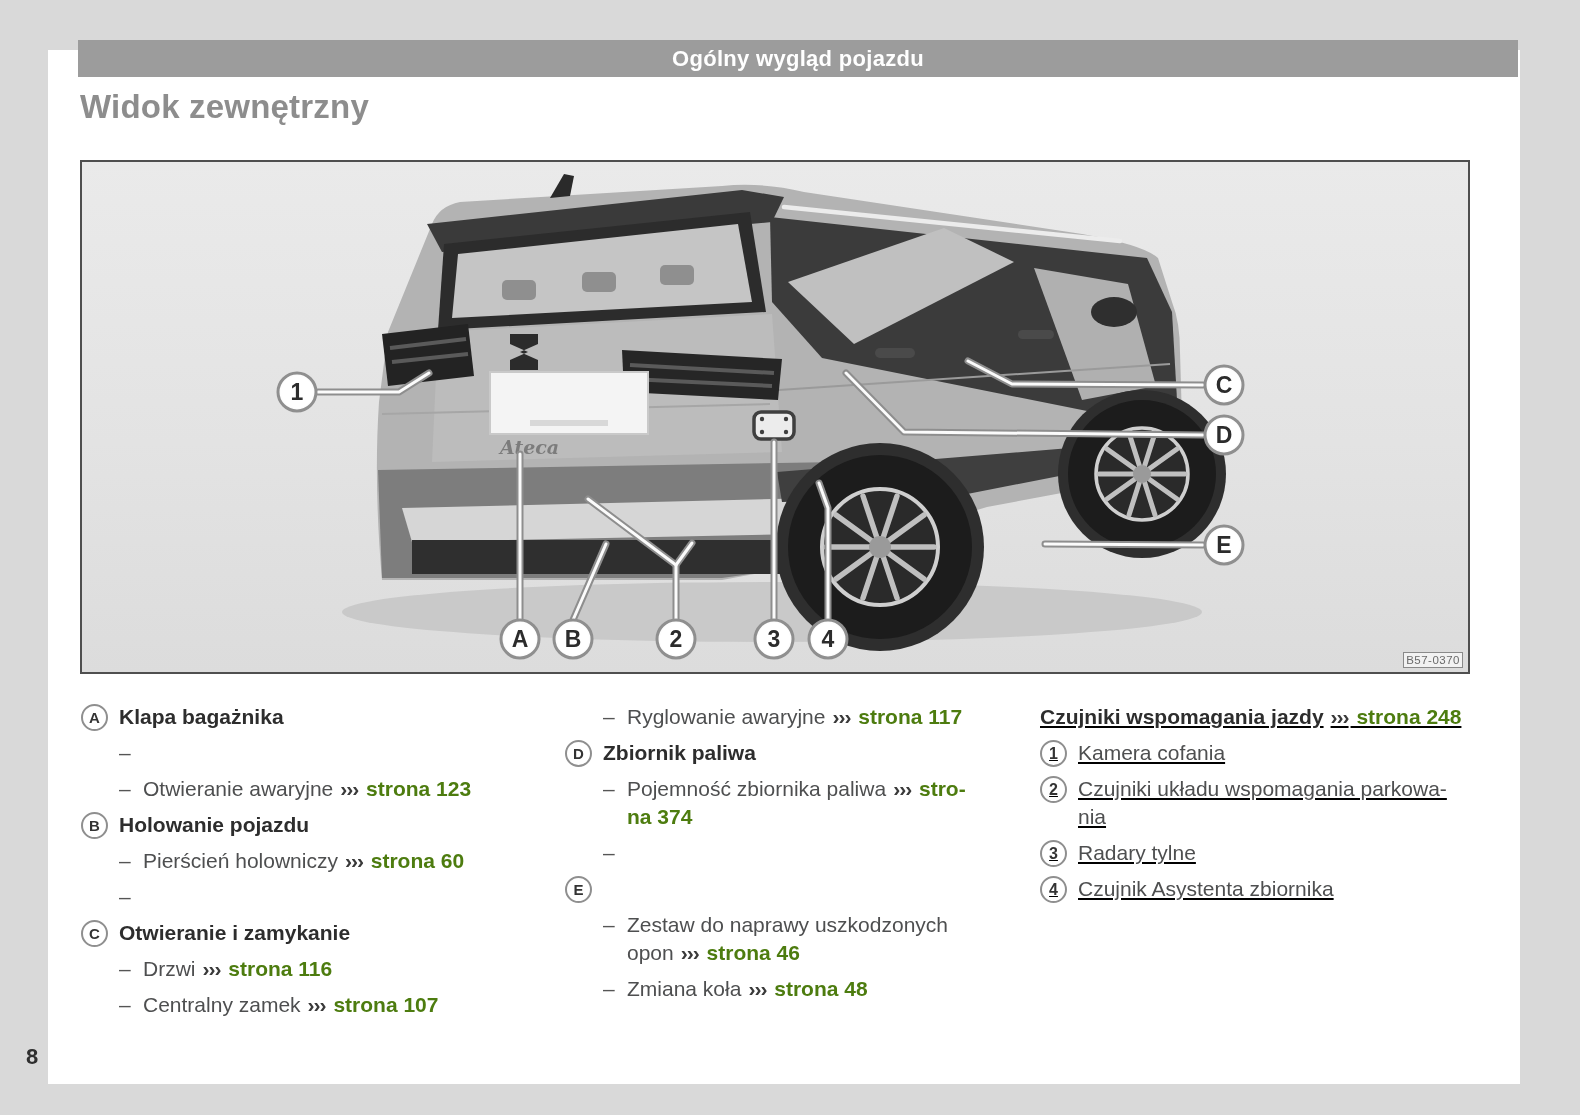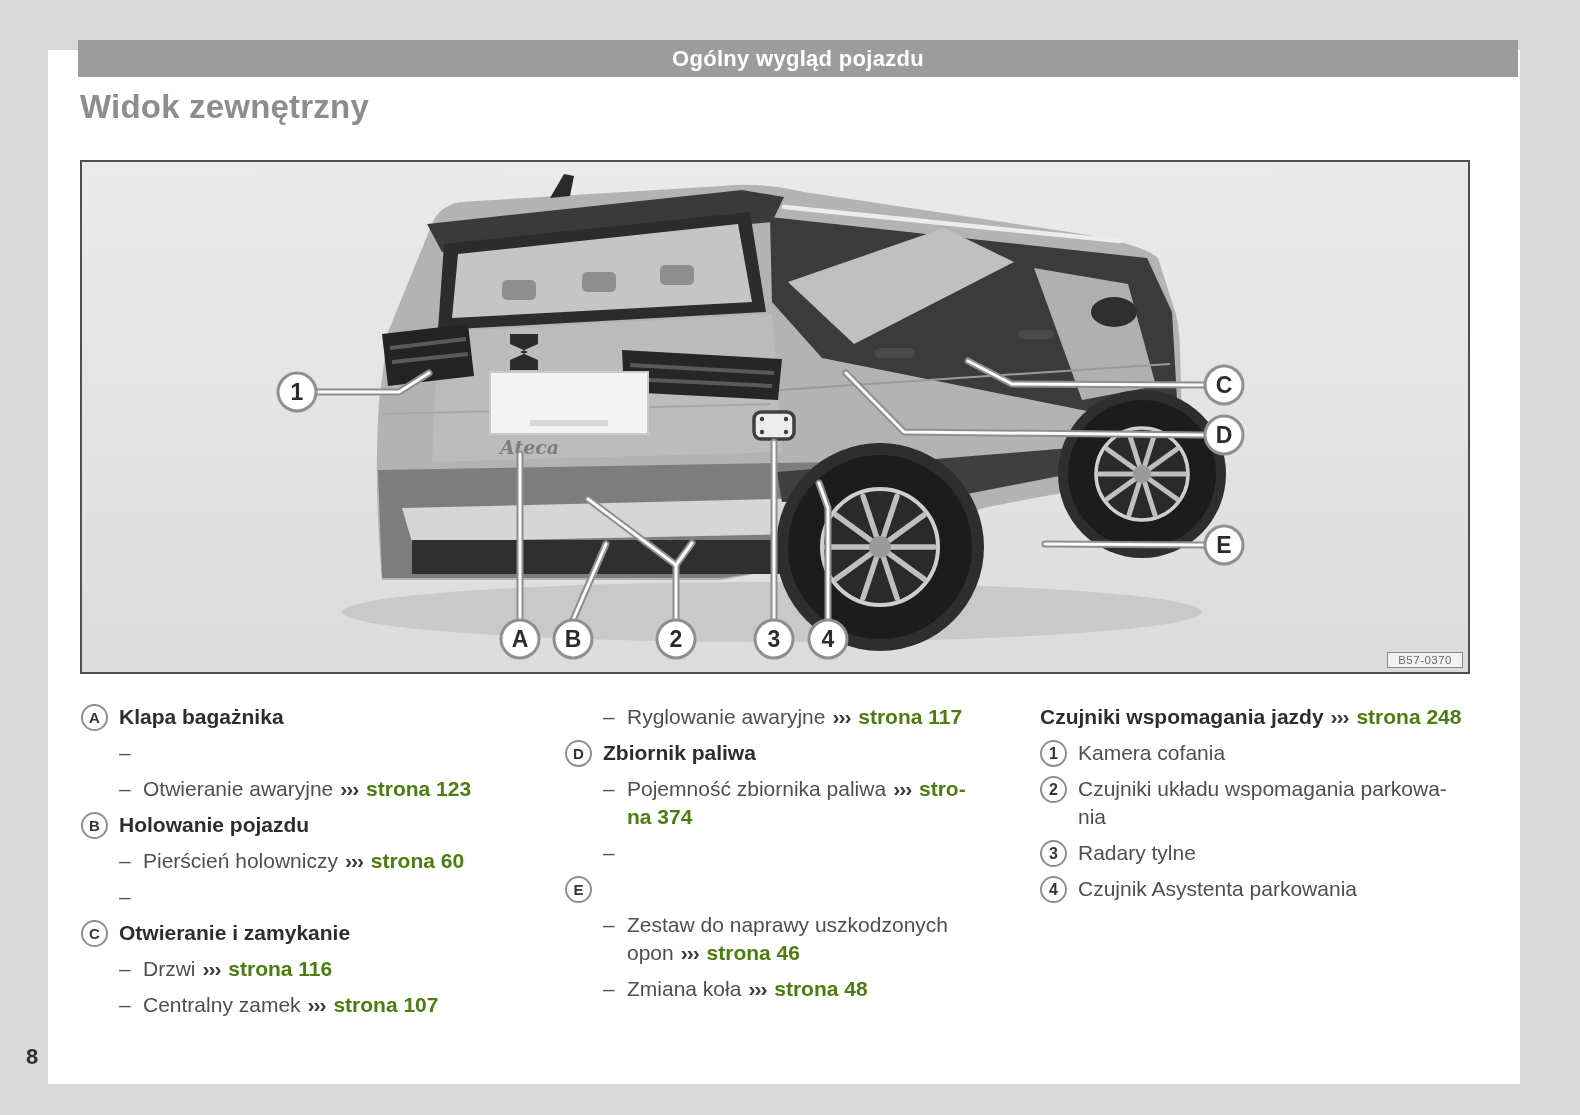--- a/index.html
+++ b/index.html
@@ -28,27 +28,27 @@
   .callout{
     position:absolute;width:41px;height:41px;border-radius:50%;
     background:#ffffff;border:3px solid #8f8f8f;box-sizing:border-box;
     display:flex;align-items:center;justify-content:center;
     font-size:23px;font-weight:bold;color:#2c2c2c;
     box-shadow:0 0 0 1.5px #fdfdfd inset;
     transform:translate(-50%,-50%);
   }
   .figtag{
     position:absolute;right:5px;bottom:4px;background:#f2f2f2;border:1px solid #8a8a8a;
-    color:#6a6a6a;font-size:11.5px;padding:1px 10px;letter-spacing:.5px;
+    color:#6a6a6a;font-size:11.5px;padding:1px 2px;letter-spacing:.5px;
   }
   .legend{position:absolute;left:0;top:695px;width:1580px;}
   .lcol{position:absolute;top:0;}
   #col0{left:81px;width:452px;}
   #col1{left:565px;width:430px;}
-  #col2{left:1040px;width:450px;}
+  #col2{left:1040px;width:450px;text-decoration:underline;}
   .lrow{display:flex;align-items:flex-start;margin:8px 0;font-size:21px;line-height:28px;color:#4e4f50;}
   .lrow.sec{color:#2d2d2d;}
   .lbadge{
     flex:0 0 auto;width:27px;height:27px;border-radius:50%;border:2px solid #8f8f8f;
     box-sizing:border-box;display:inline-flex;align-items:center;justify-content:center;
     font-size:15px;font-weight:bold;color:#333;margin-right:11px;margin-top:1px;background:#fff;
   }
   .lrow.num .lbadge{font-size:16px;}
   .ltext{white-space:pre-wrap;}
   .bold{font-weight:bold;}
@@ -292,18 +292,18 @@
         <span class="lbadge">2</span>
         <span class="ltext">Czujniki układu wspomagania parkowa-
 nia</span>
       </div>
       <div class="lrow num">
         <span class="lbadge">3</span>
         <span class="ltext">Radary tylne</span>
       </div>
       <div class="lrow num">
         <span class="lbadge">4</span>
-        <span class="ltext">Czujnik Asystenta parkowania</span>
+        <span class="ltext">Czujnik Asystenta zbiornika</span>
       </div>
     </div>
 </div>
 
 <div class="pagenum">8</div>
 
 </body></html>

